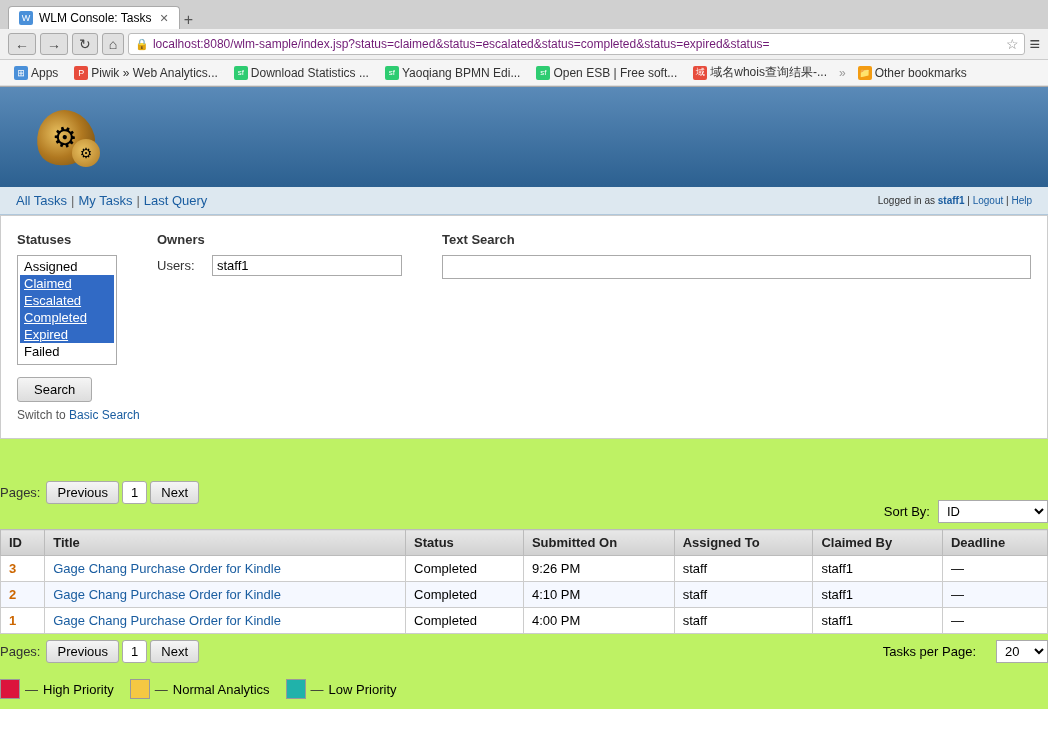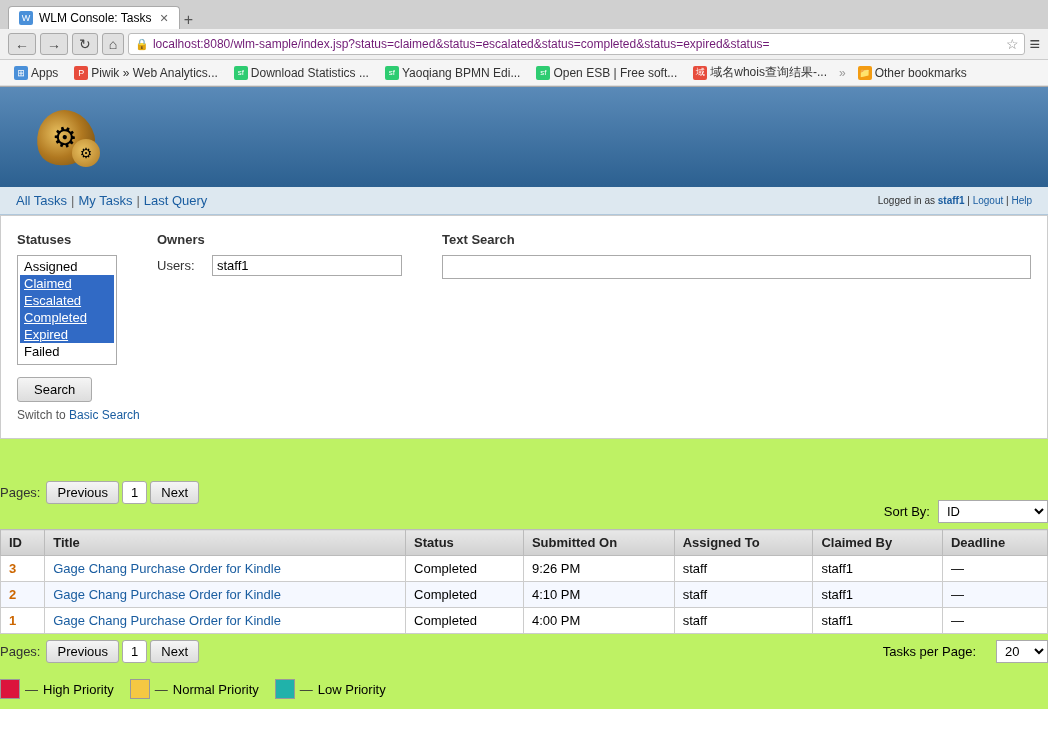--- a/index.html
+++ b/index.html
@@ -303,21 +303,21 @@
 
   <div class="legend-bar">
     <div class="legend-item">
       <div class="legend-color high-color"></div>
       <span class="legend-dash">—</span>
       <span>High Priority</span>
     </div>
     <div class="legend-item">
       <div class="legend-color normal-color"></div>
       <span class="legend-dash">—</span>
-      <span>Normal Priority</span>
+      <span>Normal Analytics</span>
     </div>
     <div class="legend-item">
       <div class="legend-color low-color"></div>
       <span class="legend-dash">—</span>
       <span>Low Priority</span>
     </div>
   </div>
 
 </div>
 

